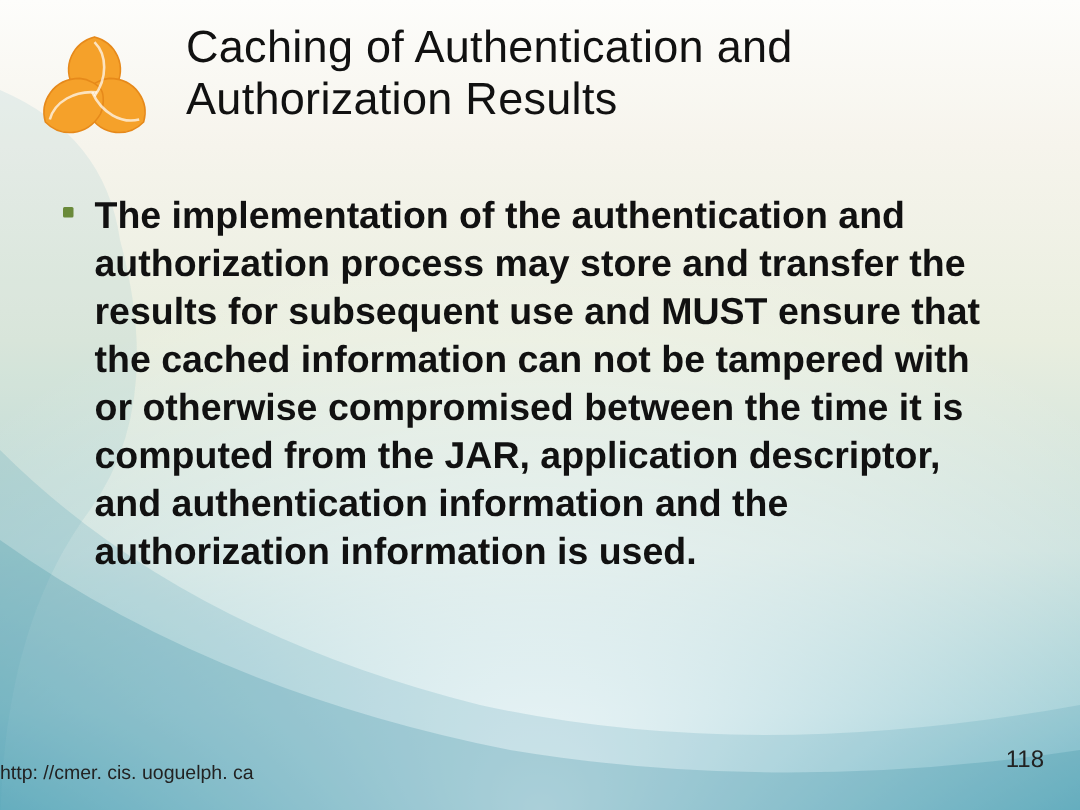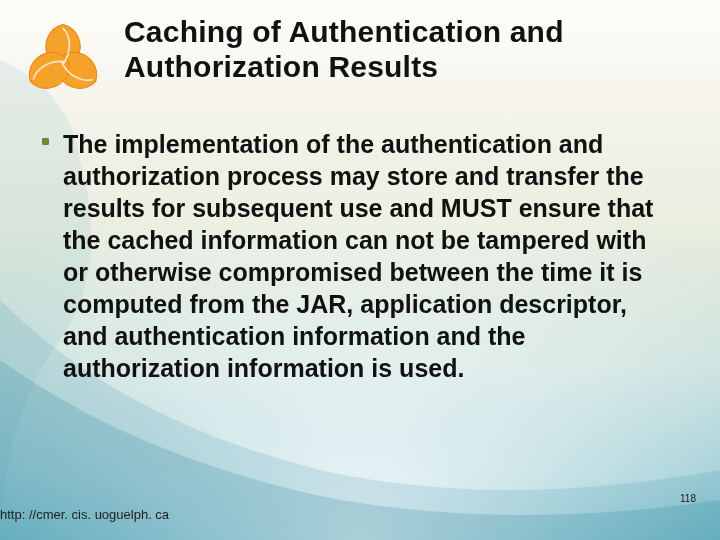--- a/index.html
+++ b/index.html
@@ -28,21 +28,21 @@
     gap: 18px;
   }
   .logo {
     width: 86px;
     height: 86px;
     flex: 0 0 auto;
     margin-top: 2px;
   }
   .title {
     font-size: 30px;
-    font-weight: 700;
+    font-weight: 400;
     color: #111;
     line-height: 1.18;
     letter-spacing: 0.2px;
   }
   .content {
     position: absolute;
     top: 128px;
     left: 42px;
     right: 48px;
   }
@@ -69,23 +69,23 @@
     position: absolute;
     bottom: 18px;
     left: 0;
     width: 100%;
     text-align: left;
     font-size: 13px;
     color: #222;
   }
   .footer-page {
     position: absolute;
-    bottom: 36px;
+    bottom: 24px;
     right: 24px;
-    font-size: 10px;
+    font-size: 16px;
     color: #222;
   }
 </style>
 </head>
 <body>
 
 <div class="slide">
 
   <svg class="corner-swoosh" viewBox="0 0 720 540" preserveAspectRatio="none">
     <path d="M0,300 Q120,420 320,470 Q500,510 720,470 L720,540 L0,540 Z" fill="rgba(64,150,170,0.18)"></path>

